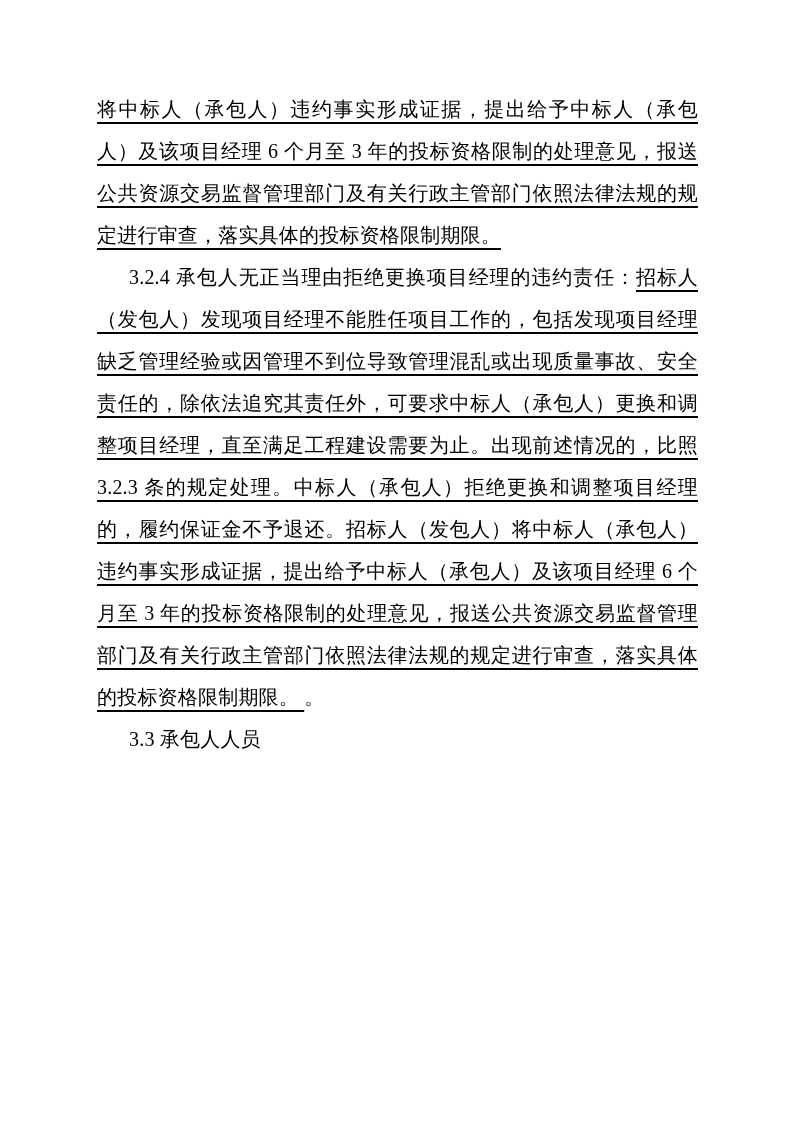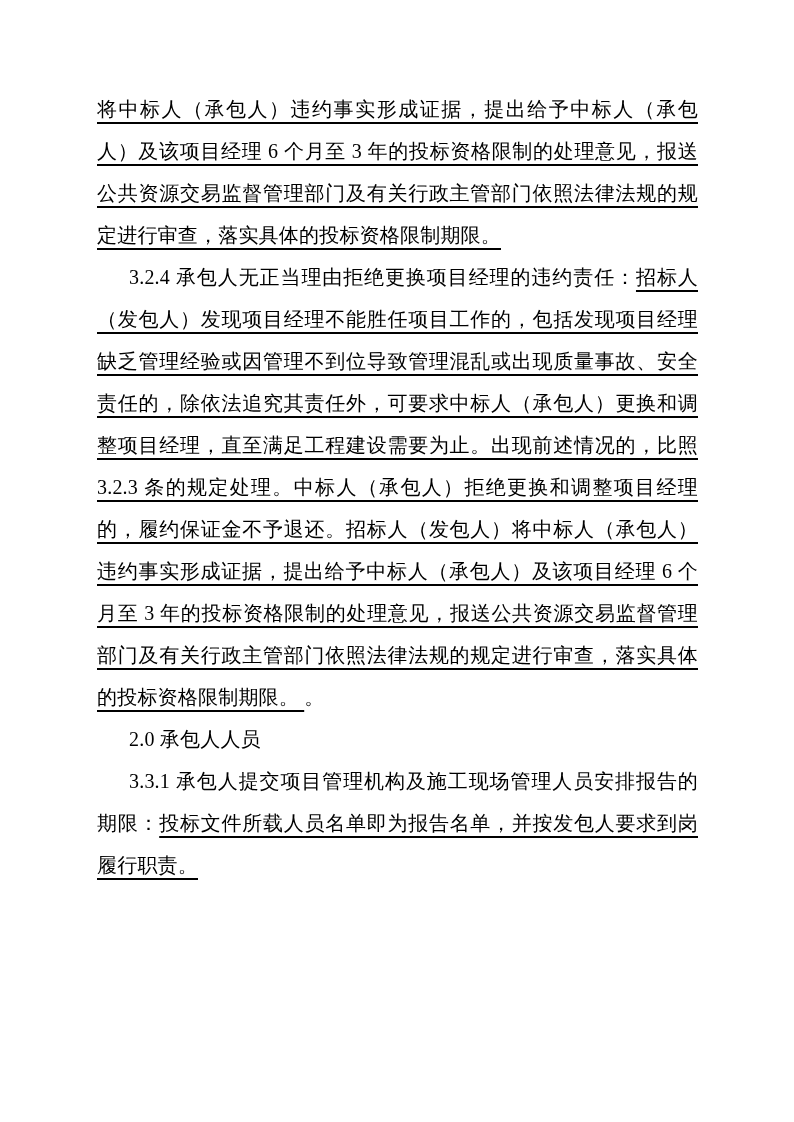--- a/index.html
+++ b/index.html
@@ -51,17 +51,16 @@
     color: #ef4444;
   }
 </style>
 </head>
 <body>
 
 <div class="page">
   <div class="doc-body" id="doc-body">
       <p class="para"><span class="run-u">将中标人（承包人）违约事实形成证据，提出给予中标人（承包人）及该项目经理 6 个月至 3 年的投标资格限制的处理意见，报送公共资源交易监督管理部门及有关行政主管部门依照法律法规的规定进行审查，落实具体的投标资格限制期限。</span></p>
       <p class="para indent"><span class="run">3.2.4 承包人无正当理由拒绝更换项目经理的违约责任：</span><span class="run-u">招标人（发包人）发现项目经理不能胜任项目工作的，包括发现项目经理缺乏管理经验或因管理不到位导致管理混乱或出现质量事故、安全责任的，除依法追究其责任外，可要求中标人（承包人）更换和调整项目经理，直至满足工程建设需要为止。出现前述情况的，比照 3.2.3 条的规定处理。中标人（承包人）拒绝更换和调整项目经理的，履约保证金不予退还。招标人（发包人）将中标人（承包人）违约事实形成证据，提出给予中标人（承包人）及该项目经理 6 个月至 3 年的投标资格限制的处理意见，报送公共资源交易监督管理部门及有关行政主管部门依照法律法规的规定进行审查，落实具体的投标资格限制期限。&nbsp;</span><span class="run">。</span></p>
-      <p class="para indent"><span class="run">2.0 承包人人员</span></p>
-      <p class="para indent"><span class="run">3.3.1 承包人提交项目管理机构及施工现场管理人员安排报告的期限：</span><span class="run-u">投标文件所载人员名单即为报告名单，并按发包人要求到岗履行职责。</span></p>
+      <p class="para indent"><span class="run">3.3 承包人人员</span></p>
     </div>
   <div class="footer">67</div>
 </div>
 
 </body></html>

